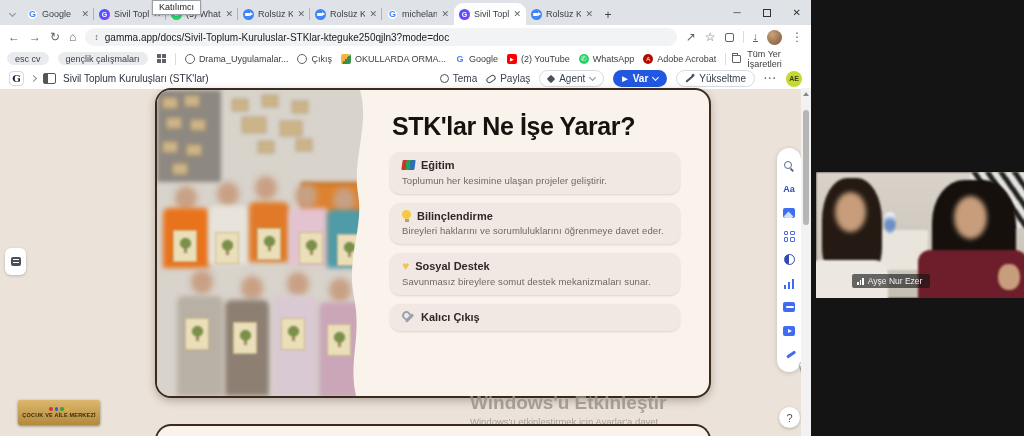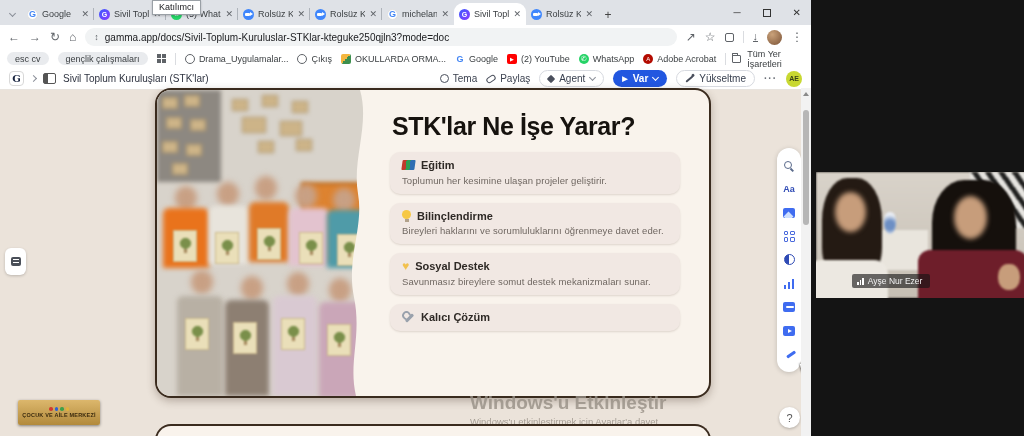--- a/index.html
+++ b/index.html
@@ -419,21 +419,21 @@
         <div class="card">
           <div class="card-title">
               <span class="ci ci-heart">♥</span>
               <span>Sosyal Destek</span>
             </div>
           <div class="card-desc">Savunmasız bireylere somut destek mekanizmaları sunar.</div>
         </div>
         <div class="card">
           <div class="card-title">
               <span class="ci ci-wrench"></span>
-              <span>Kalıcı Çözüm</span>
+              <span>Kalıcı Çıkış</span>
             </div>
         </div>
       </div>
     </div>
 
     <div class="wm">
       <div class="wm-1">Windows'u Etkinleştir</div>
       <div class="wm-2">Windows'u etkinleştirmek için Ayarlar'a davet.</div>
     </div>
 

